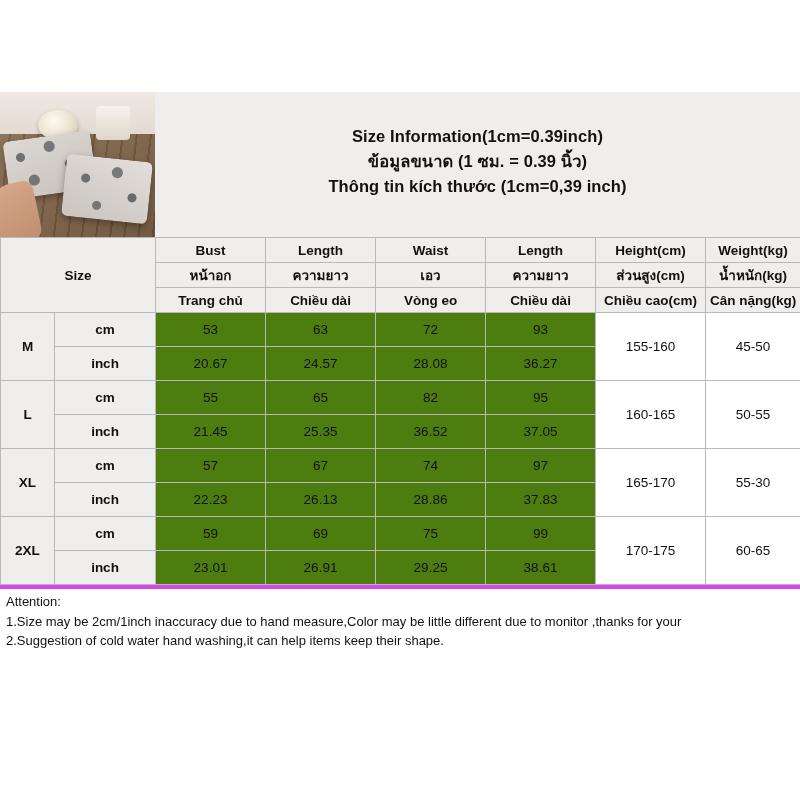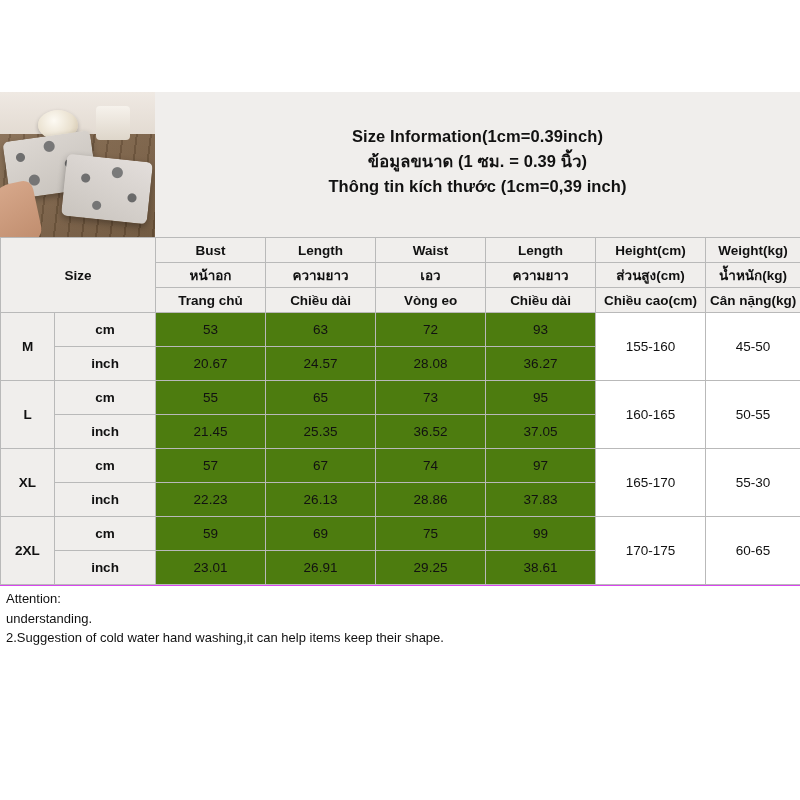--- a/index.html
+++ b/index.html
@@ -171,21 +171,21 @@
     background: #ffffff;
     font-size: 14px;
   }
 
   
   .attention {
     width: 800px;
     box-sizing: border-box;
     padding: 3px 6px 8px 6px;
     background: #ffffff;
-    border-top: 1px solid #d946ef;
+    border-top: 4px solid #d946ef;
   }
   .attention p {
     margin: 0;
     font-size: 13px;
     line-height: 19.5px;
     color: #111;
   }
 </style>
 </head>
 <body>
@@ -265,21 +265,21 @@
           <td class="val">24.57</td>
           <td class="val">28.08</td>
           <td class="val">36.27</td>
         </tr>
 
         <tr>
           <td class="sizecol" rowspan="2">L</td>
           <td class="unitcol">cm</td>
           <td class="val">55</td>
           <td class="val">65</td>
-          <td class="val">73</td>
+          <td class="val">82</td>
           <td class="val">95</td>
           <td class="span-val" rowspan="2">160-165</td>
           <td class="span-val" rowspan="2">50-55</td>
         </tr>
         <tr>
           <td class="unitcol">inch</td>
           <td class="val">21.45</td>
           <td class="val">25.35</td>
           <td class="val">36.52</td>
           <td class="val">37.05</td>
@@ -318,18 +318,18 @@
           <td class="val">23.01</td>
           <td class="val">26.91</td>
           <td class="val">29.25</td>
           <td class="val">38.61</td>
         </tr>
       </tbody>
     </table>
 
     <div class="attention">
       <p>Attention:</p>
-      <p>understanding.</p>
+      <p>1.Size may be 2cm/1inch inaccuracy due to hand measure,Color may be little different due to monitor ,thanks for your</p>
       <p>2.Suggestion of cold water hand washing,it can help items keep their shape.</p>
     </div>
 
   </div>
 </div>
 
 </body></html>

